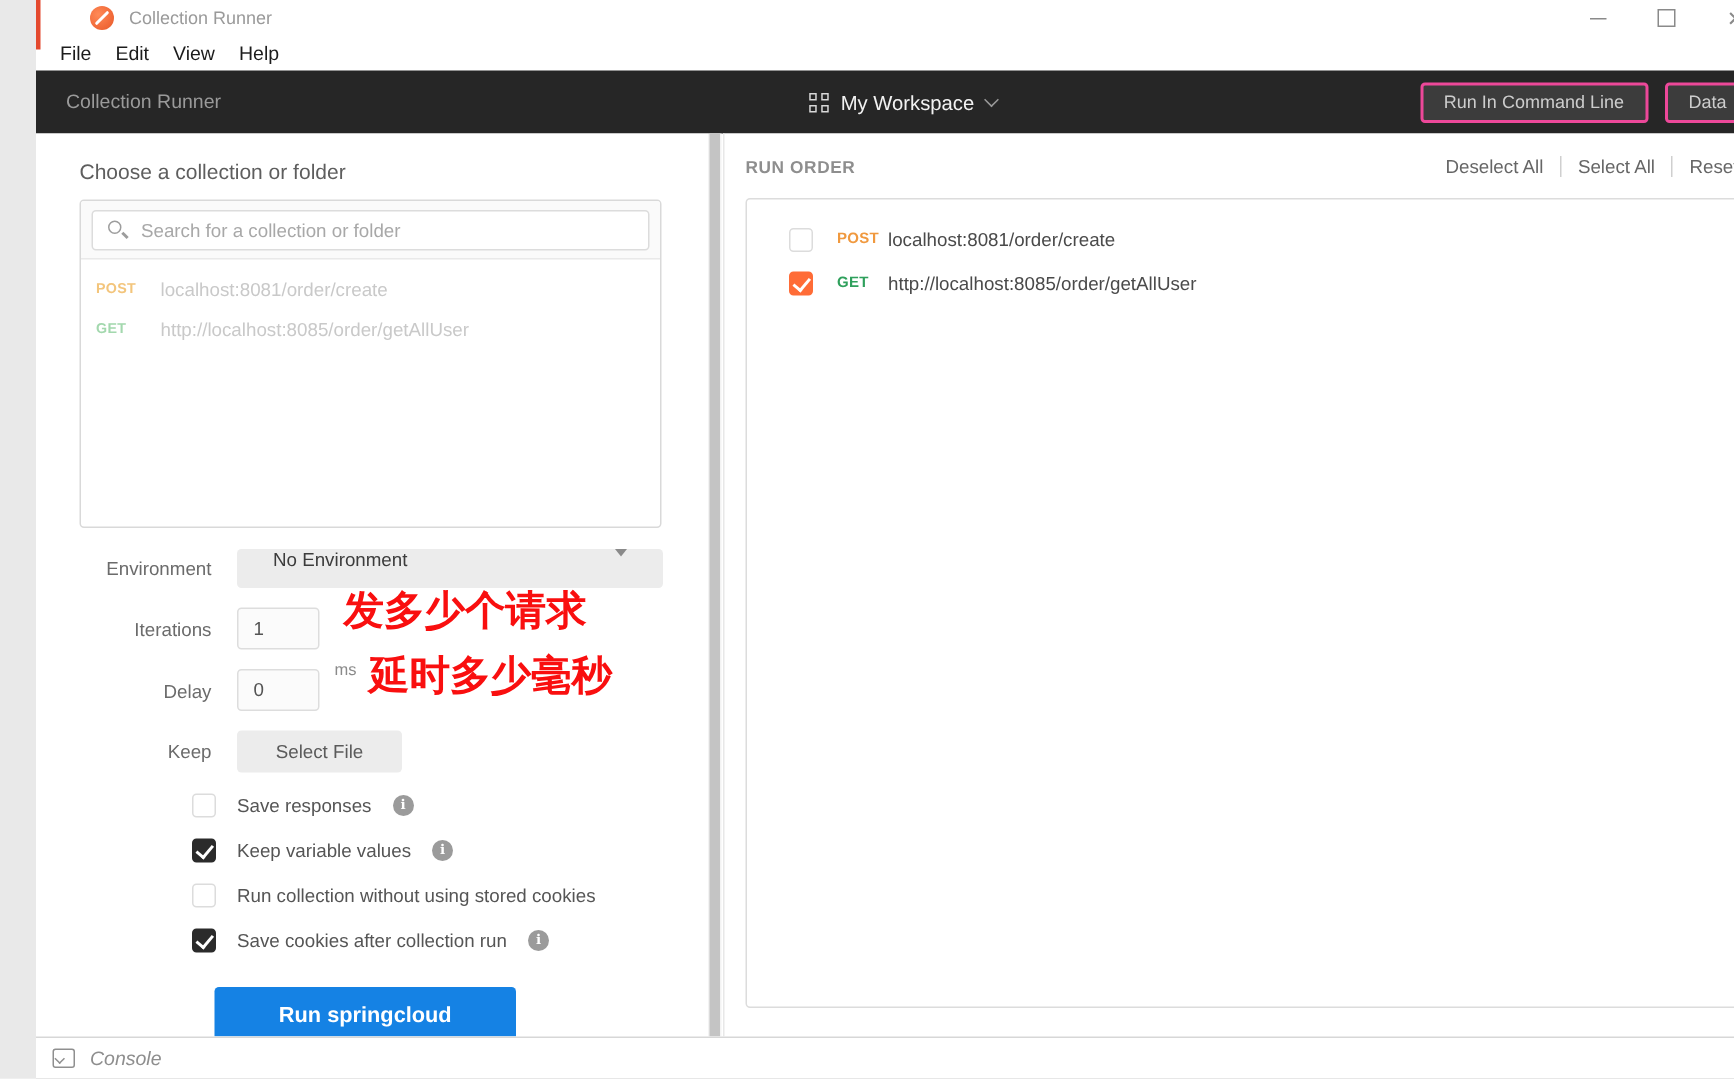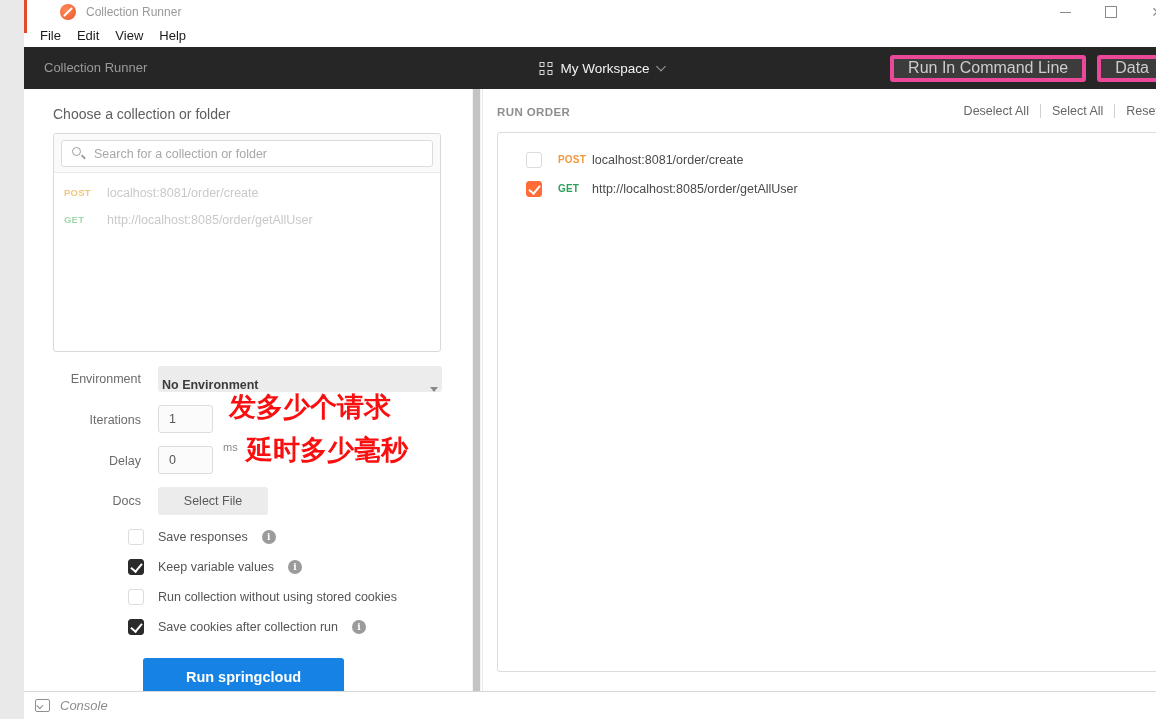--- a/index.html
+++ b/index.html
@@ -31,22 +31,22 @@
   .ah-title { position:absolute; left:20px; top:0; line-height:42px; font-size:13px; color:#9a9a9a; }
   .ws { position:absolute; left:50%; top:0; transform:translateX(-50%); height:42px;
         display:flex; align-items:center; gap:8px; }
   .grid-icon { width:13px; height:13px; display:grid; grid-template-columns:5px 5px;
                grid-template-rows:5px 5px; gap:3px; }
   .grid-icon i { border:1.5px solid #d8d8d8; display:block; }
   .ws-label { font-size:13.5px; color:#f2f2f2; font-weight:400; }
   .chev-down { width:7px; height:7px; border-right:1.5px solid #9a9a9a; border-bottom:1.5px solid #9a9a9a;
                transform:rotate(45deg); margin-top:-3px; }
   .ah-buttons { position:absolute; right:13px; top:0; height:42px; display:flex; align-items:center; gap:11px; }
-  .ah-btn { height:27px; background:#3c3c3c; border:4px solid #ec4899; border-radius:3px;
-            color:#cdcdcd; font-size:16px; display:flex; align-items:center; padding:0 14px; }
+  .ah-btn { height:27px; background:#3c3c3c; border:2px solid #ec4899; border-radius:3px;
+            color:#cdcdcd; font-size:12px; display:flex; align-items:center; padding:0 14px; }
   
   .leftpanel { position:absolute; left:0; top:89px; width:448px; height:602px; background:#fff; overflow:hidden; }
   .choose-label { position:absolute; left:29px; top:17px; font-size:14px; color:#5e5e5e; }
   .colbox { position:absolute; left:29px; top:44px; width:388px; height:219px;
             border:1px solid #d9d9d9; border-radius:3px; background:#fff; overflow:hidden; }
   .colhead { background:#fafafa; border-bottom:1px solid #e9e9e9; padding:6px 7px 0 7px; height:39px; }
   .searchbox { position:relative; height:27px; background:#fff; border:1px solid #dcdcdc; border-radius:3px; }
   .search-icon { position:absolute; left:10px; top:6px; width:9px; height:9px;
                  border:1.5px solid #9d9d9d; border-radius:50%; }
   .search-icon::after { content:""; position:absolute; left:8px; top:8px; width:5px; height:1.5px;
@@ -62,21 +62,21 @@
   .crumb-label { font-size:13px; color:#474747; }
   .reqlist { padding-top:6px; }
   .req-row { height:27px; display:flex; align-items:center; padding-left:10px; }
   .req-method { font-size:9.5px; font-weight:700; width:30px; letter-spacing:.2px; }
   .m-post-faded { color:#f3c57c; }
   .m-get-faded  { color:#a3d8ae; }
   .req-url-faded { font-size:12.5px; color:#c9c9c9; margin-left:13px; }
   
   .flabel { position:absolute; left:0; width:117px; text-align:right; font-size:12.5px; color:#6b6b6b; }
   .envbox { position:absolute; left:134px; top:277px; width:284px; height:26px; background:#ececec;
-            border-radius:3px; display:flex; align-items:flex-end; padding:0 4px;font-weight:bold; }
+            border-radius:3px; display:flex; align-items:flex-start; padding:0 24px; }
   .envbox .env-val { font-size:12.5px; color:#3c3c3c; flex:1; }
   .tri-down { width:0; height:0; border-left:4px solid transparent; border-right:4px solid transparent;
               border-top:5px solid #8a8a8a; }
   .num-input { position:absolute; left:134px; width:55px; height:28px; border:1px solid #ddd;
                border-radius:3px; background:#fbfbfb; font-size:12.5px; color:#555; padding-left:10px;
                outline:none; font-family:"Liberation Sans","DejaVu Sans",sans-serif; }
   .ms-label { position:absolute; left:199px; top:352px; font-size:11px; color:#8a8a8a; }
   .annotation { position:absolute; color:#f90f0f; font-size:27px; font-weight:700;
                 font-family:"Liberation Sans","DejaVu Sans",sans-serif; white-space:nowrap; }
   .select-file { position:absolute; left:134px; top:398px; width:110px; height:28px; background:#ececec;
@@ -197,21 +197,21 @@
 
     <div class="flabel" style="top:324px">Iterations</div>
     <input class="num-input" style="top: 316px;" value="1">
     <div class="annotation" style="left:205px; top:300px">发多少个请求</div>
 
     <div class="flabel" style="top:365px">Delay</div>
     <input class="num-input" style="top: 357px;" value="0">
     <span class="ms-label">ms</span>
     <div class="annotation" style="left:222px; top:343px">延时多少毫秒</div>
 
-    <div class="flabel" style="top:405px">Docs</div>
+    <div class="flabel" style="top:405px">Keep</div>
     <button class="select-file">Select File</button>
 
     <div class="cbrow" style="top:440px">
       <span class="cb"></span>
       <span class="cb-label">Save responses</span>
       <span class="info-icon">i</span>
     </div>
     <div class="cbrow" style="top:470px">
       <span class="cb on"></span>
       <span class="cb-label">Keep variable values</span>

